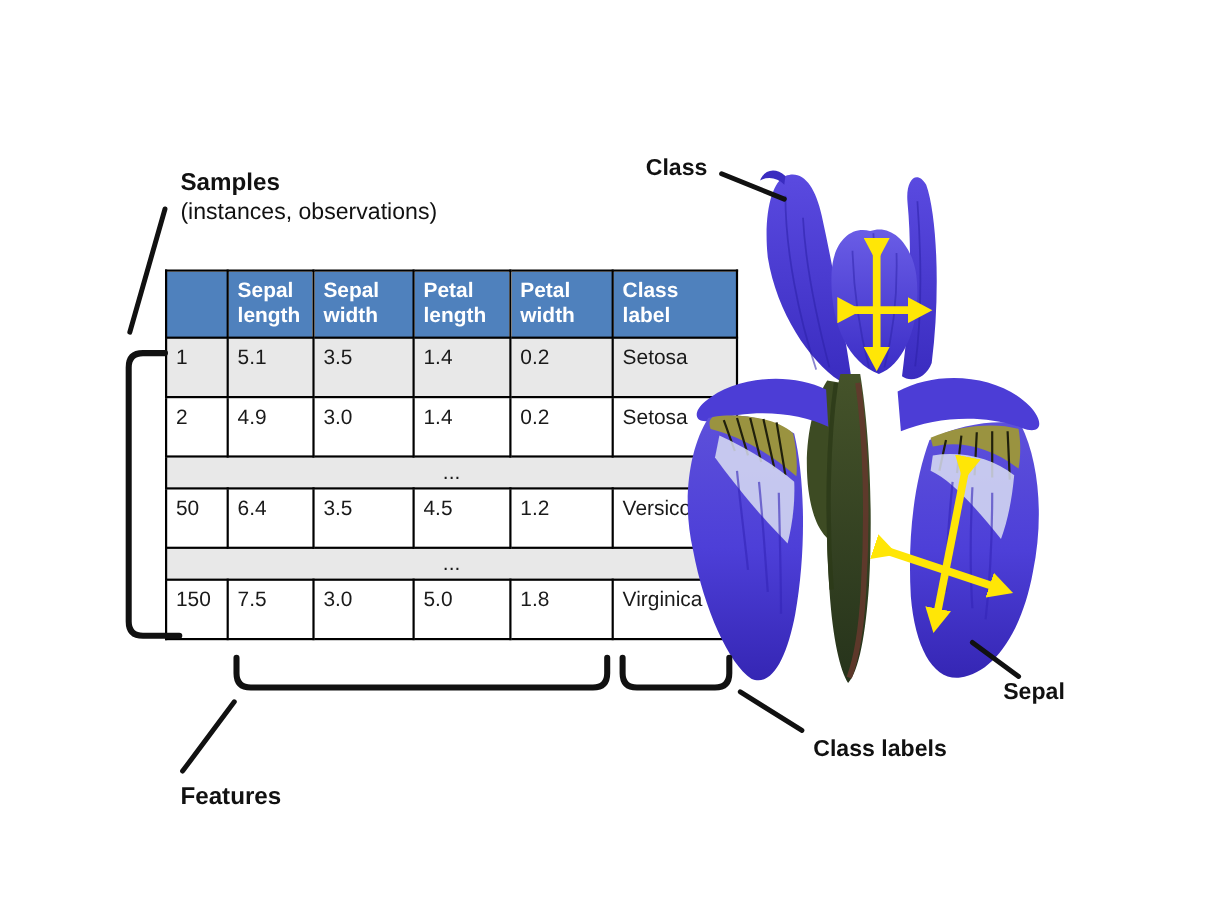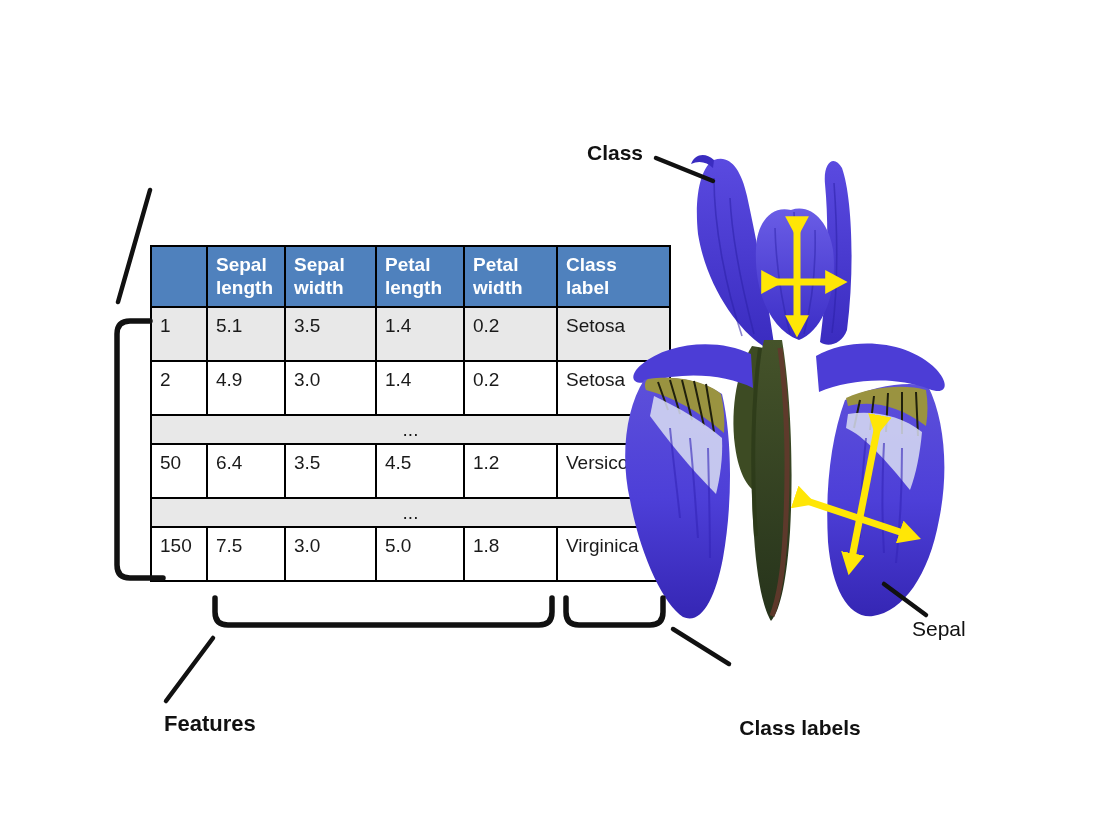--- a/index.html
+++ b/index.html
@@ -26,21 +26,21 @@
   #iris-table td.ellipsis{
     background:#e8e8e8;height:27px;text-align:center;vertical-align:middle;
     padding:0;font-size:19px;
   }
   
   .ann{position:absolute;z-index:4;line-height:1.28;}
   .ann .t{font-weight:bold;font-size:22px;}
   .ann .s{font-size:21px;}
   #samples-label{left:164px;top:152px;}
   #features-label{left:164px;top:710px;}
-  #class-labels-label{left:700px;top:668px;width:200px;text-align:center;margin-top:47px;}
+  #class-labels-label{left:700px;top:668px;width:200px;text-align:center;}
   #petal-label{left:587px;top:140px;}
   #sepal-label{left:912px;top:616px;}
   
   #flower-svg{position:absolute;left:610px;top:138px;z-index:2;}
   #lines-svg{position:absolute;left:0;top:0;z-index:3;pointer-events:none;}
 </style>
 </head>
 <body>
 
 <div id="stage">
@@ -185,25 +185,29 @@
       <path stroke-width="5.5" d="M 150,321 L 130,321 Q 117,321 117,334 L 117,565 Q 117,578 130,578 L 163,578"></path>
       <path stroke-width="5.5" d="M 215,598 L 215,612 Q 215,625 228,625 L 539,625 Q 552,625 552,612 L 552,598"></path>
       <path stroke-width="5.5" d="M 566,598 L 566,612 Q 566,625 579,625 L 650,625 Q 663,625 663,612 L 663,598"></path>
       <path stroke-width="4.5" d="M 213,638 L 166,701"></path>
       <path stroke-width="4.5" d="M 673,629 L 729,664"></path>
       <path stroke-width="4.5" d="M 656,158 L 713,181"></path>
       <path stroke-width="4.5" d="M 884,584 L 926,615"></path>
     </g>
   </svg>
 
+  <div id="samples-label" class="ann">
+    <div class="t">Samples</div>
+    <div class="s">(instances, observations)</div>
+  </div>
 
   <div id="features-label" class="ann">
     <div class="t">Features</div>
   </div>
 
   <div id="class-labels-label" class="ann">
     <div class="t" style="font-size:21px">Class labels</div>
   </div>
 
   <div id="petal-label" class="ann t" style="font-weight:bold;font-size:21px">Class</div>
 
-  <div id="sepal-label" class="ann t" style="font-weight:normal;font-size:21px">Sepal</div>
+  <div id="sepal-label" class="ann t" style="font-weight:bold;font-size:21px">Sepal</div>
 </div>
 
 </body></html>

